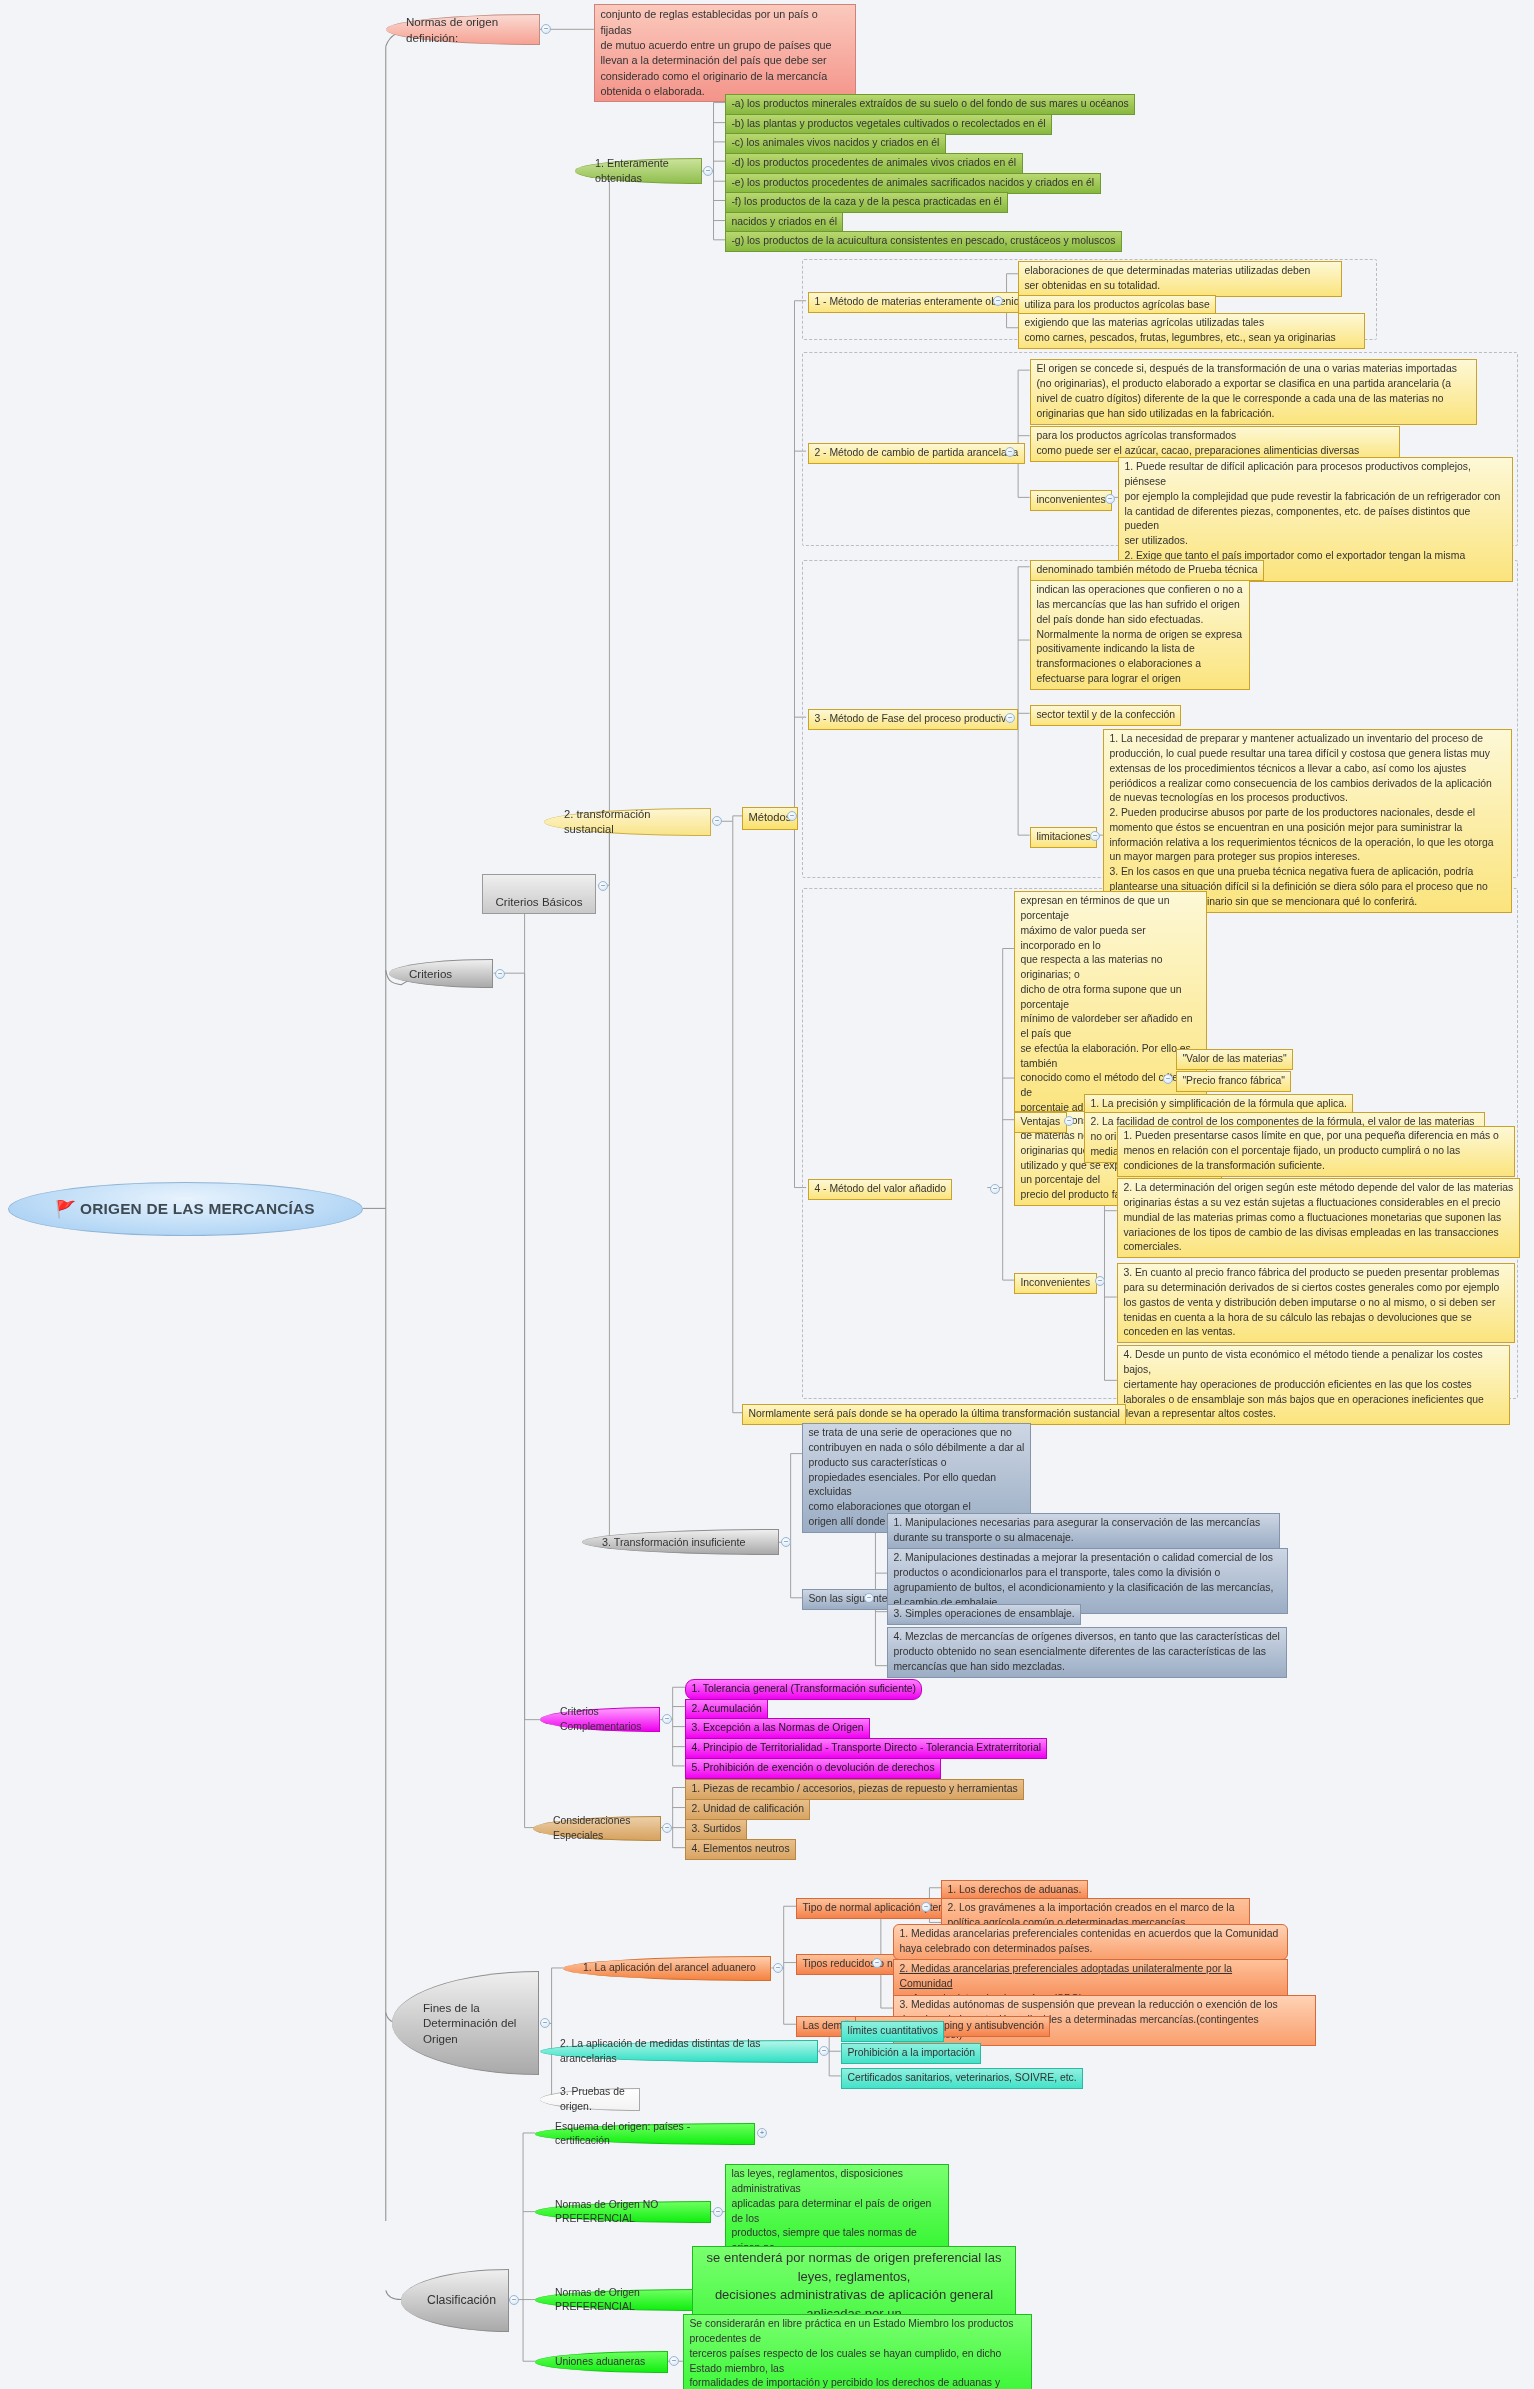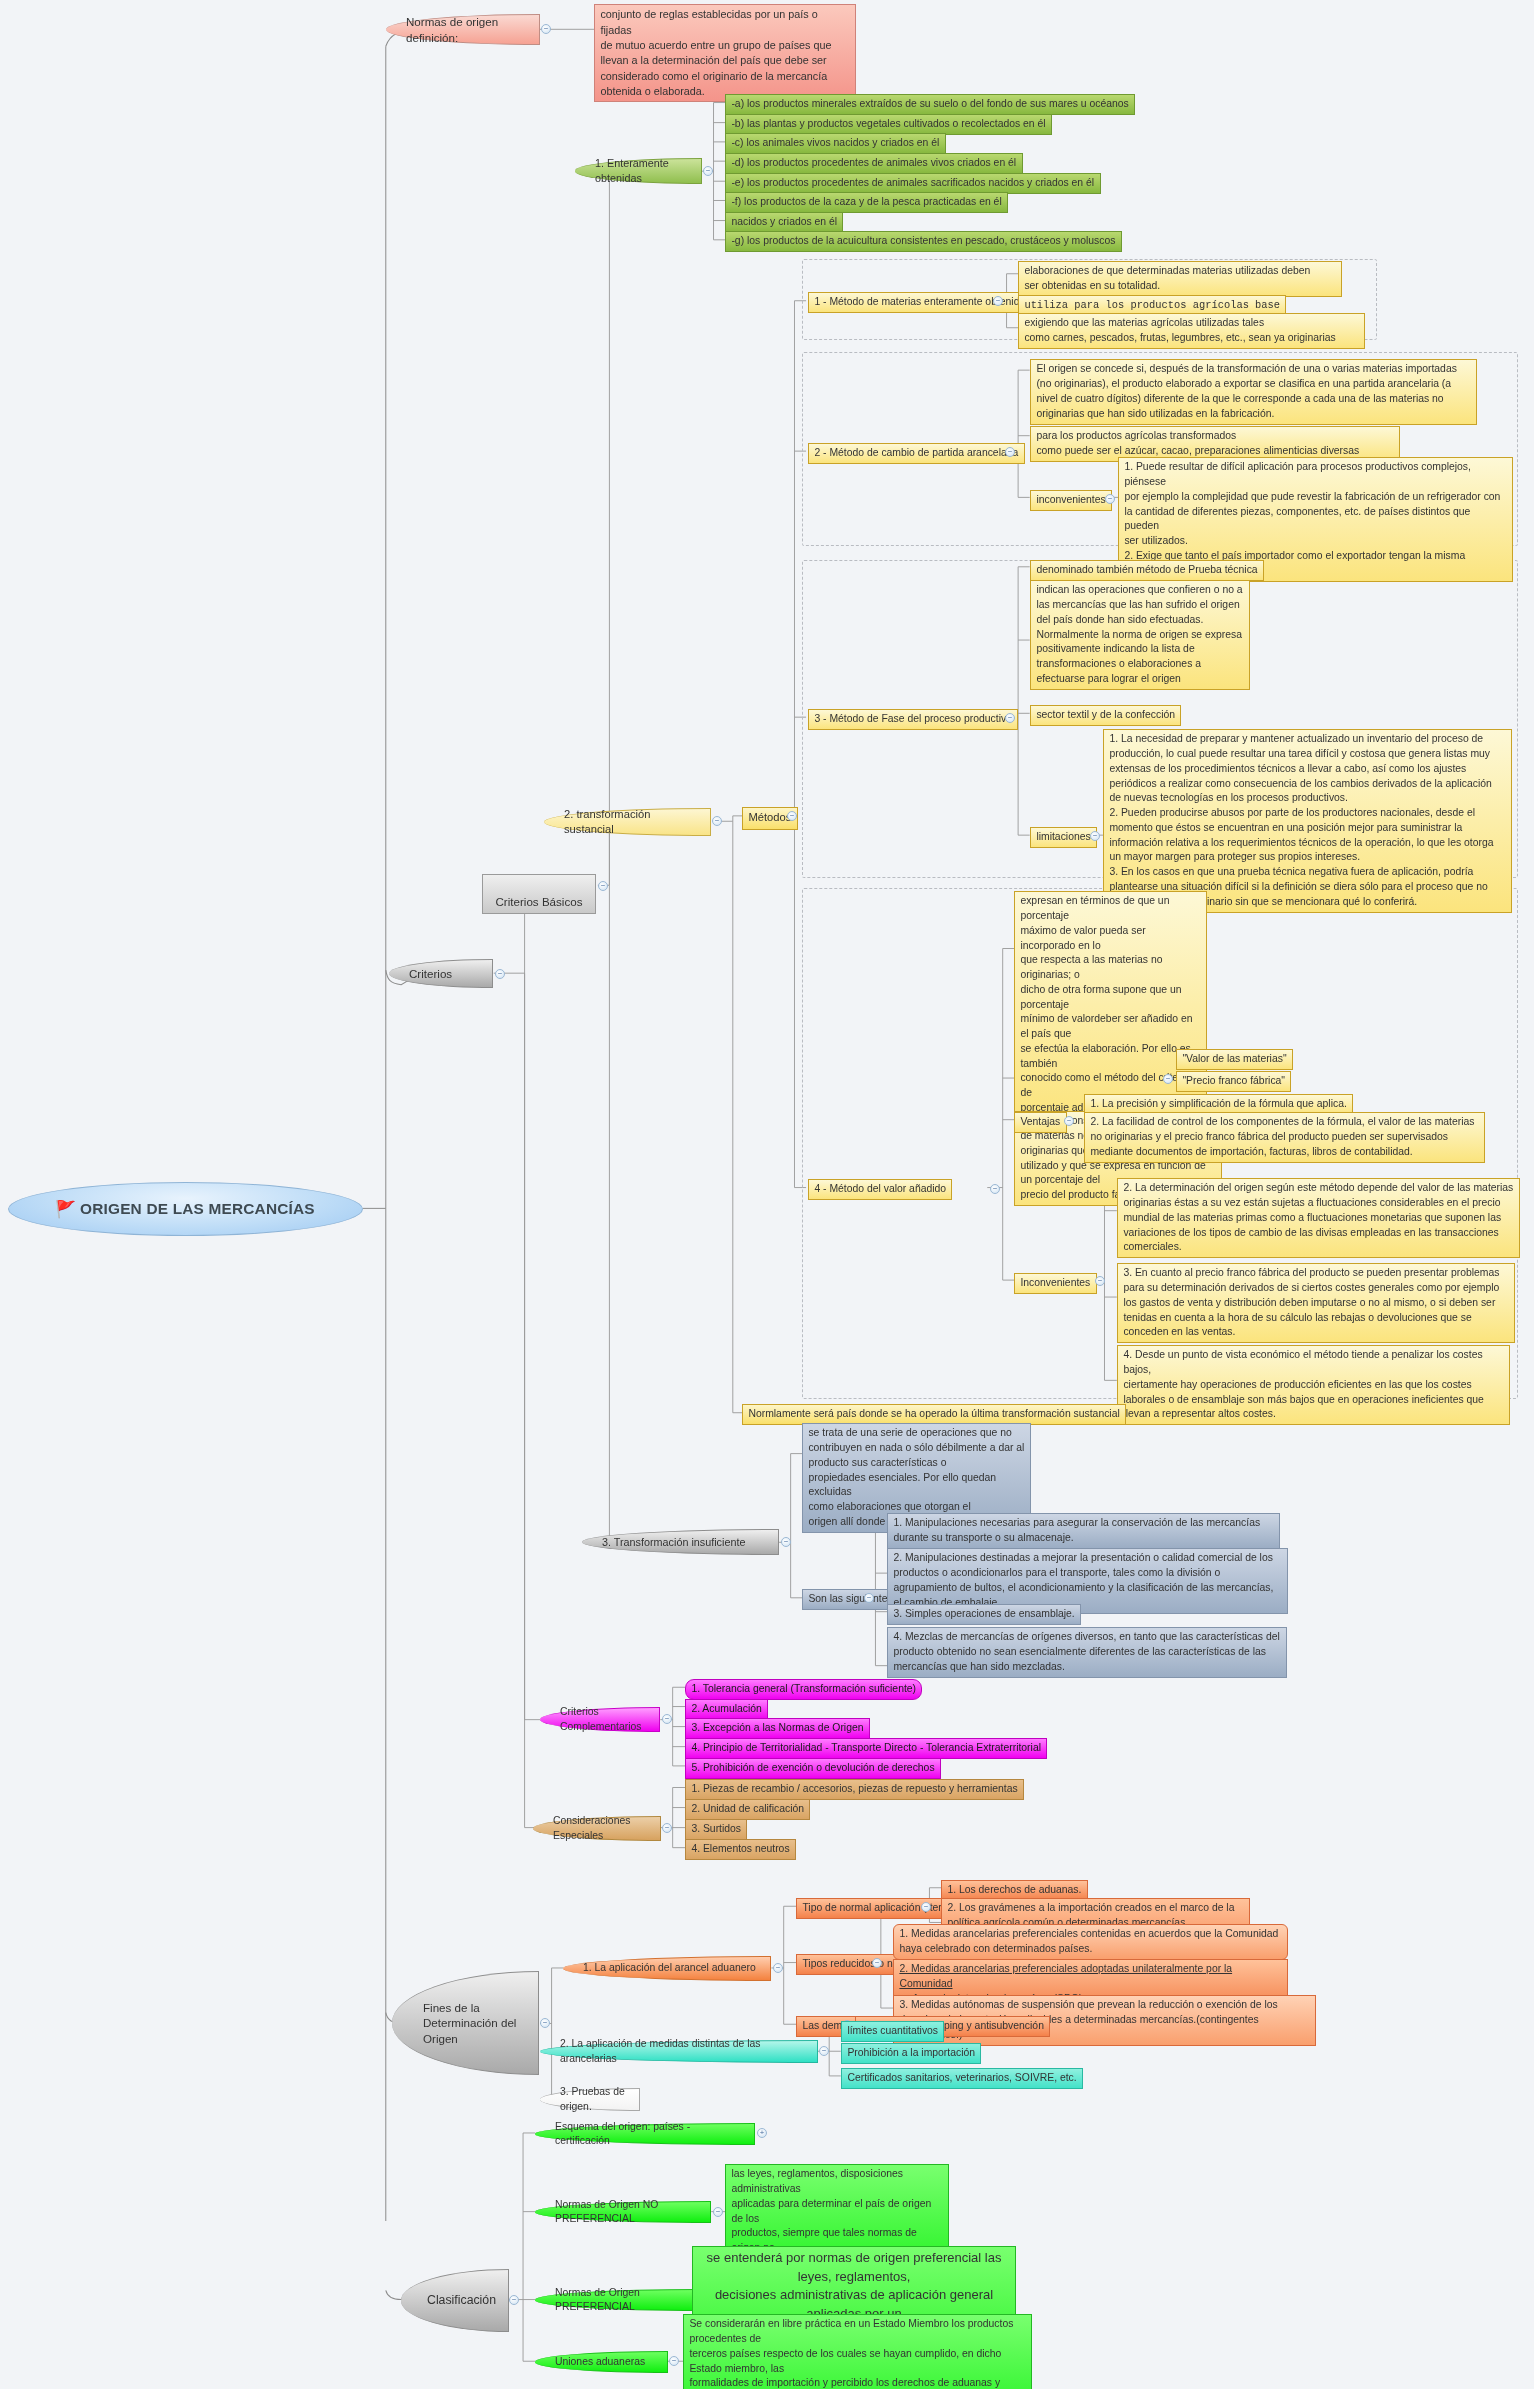--- a/index.html
+++ b/index.html
@@ -332,21 +332,21 @@
   </div>
   <div class="handle" style="left:712px; top:816px;"><span>−</span></div>
 
   <div class="node box b-yellow" style="left:742px; top:807px; font-size:11.2px;">Métodos</div>
   <div class="handle" style="left:787px; top:811px;"><span>−</span></div>
 
   <div class="node box b-yellow2" style="left:808px; top:292px; font-size:10.4px;">1 - Método de materias enteramente obtenidas</div>
   <div class="handle" style="left:993px; top:296px;"><span>−</span></div>
   <div class="node box b-yellow2" style="left:1018px; top:261px; width:324px; font-size:10.4px;">elaboraciones de que determinadas materias utilizadas deben
 ser obtenidas en su totalidad.</div>
-  <div class="node box b-yellow2" style="left:1018px; top:295px; font-size:10.4px;font-family:Liberation Mono, monospace;">utiliza para los productos agrícolas base</div>
+  <div class="node box b-yellow2" style="left:1018px; top:295px; font-size:10.4px;">utiliza para los productos agrícolas base</div>
   <div class="node box b-yellow2" style="left:1018px; top:313px; width:347px; font-size:10.4px;">exigiendo que las materias agrícolas utilizadas tales
 como carnes, pescados, frutas, legumbres, etc., sean ya originarias</div>
 
   <div class="node box b-yellow2" style="left:808px; top:443px; font-size:10.4px;">2 - Método de cambio de partida arancelaria</div>
   <div class="handle" style="left:1005px; top:447px;"><span>−</span></div>
   <div class="node box b-yellow2" style="left:1030px; top:359px; width:447px; font-size:10.4px;">El origen se concede si, después de la transformación de una o varias materias importadas
 (no originarias), el producto elaborado a exportar se clasifica en una partida arancelaria (a
 nivel de cuatro dígitos) diferente de la que le corresponde a cada una de las materias no
 originarias que han sido utilizadas en la fabricación.</div>
   <div class="node box b-yellow2" style="left:1030px; top:426px; width:370px; font-size:10.4px;">para los productos agrícolas transformados
@@ -406,20 +406,23 @@
 
   <div class="node box b-yellow2" style="left:1014px; top:1112px; font-size:10.4px;">Ventajas</div>
   <div class="handle" style="left:1064px; top:1116px;"><span>−</span></div>
   <div class="node box b-yellow2" style="left:1084px; top:1094px; font-size:10.4px;">1. La precisión y simplificación de la fórmula que aplica.</div>
   <div class="node box b-yellow2" style="left:1084px; top:1112px; width:401px; font-size:10.4px;">2. La facilidad de control de los componentes de la fórmula, el valor de las materias
 no originarias y el precio franco fábrica del producto pueden ser supervisados
 mediante documentos de importación, facturas, libros de contabilidad.</div>
 
   <div class="node box b-yellow2" style="left:1014px; top:1273px; font-size:10.4px;">Inconvenientes</div>
   <div class="handle" style="left:1095px; top:1276px;"><span>−</span></div>
+  <div class="node box b-yellow2" style="left:1117px; top:1126px; width:398px; font-size:10.4px;">1. Pueden presentarse casos límite en que, por una pequeña diferencia en más o
+menos en relación con el porcentaje fijado, un producto cumplirá o no las
+condiciones de la transformación suficiente.</div>
   <div class="node box b-yellow2" style="left:1117px; top:1178px; width:403px; font-size:10.4px;">2. La determinación del origen según este método depende del valor de las materias
 originarias éstas a su vez están sujetas a fluctuaciones considerables en el precio
 mundial de las materias primas como a fluctuaciones monetarias que suponen las
 variaciones de los tipos de cambio de las divisas empleadas en las transacciones
 comerciales.</div>
   <div class="node box b-yellow2" style="left:1117px; top:1263px; width:398px; font-size:10.4px;">3. En cuanto al precio franco fábrica del producto se pueden presentar problemas
 para su determinación derivados de si ciertos costes generales como por ejemplo
 los gastos de venta y distribución deben imputarse o no al mismo, o si deben ser
 tenidas en cuenta a la hora de su cálculo las rebajas o devoluciones que se
 conceden en las ventas.</div>

